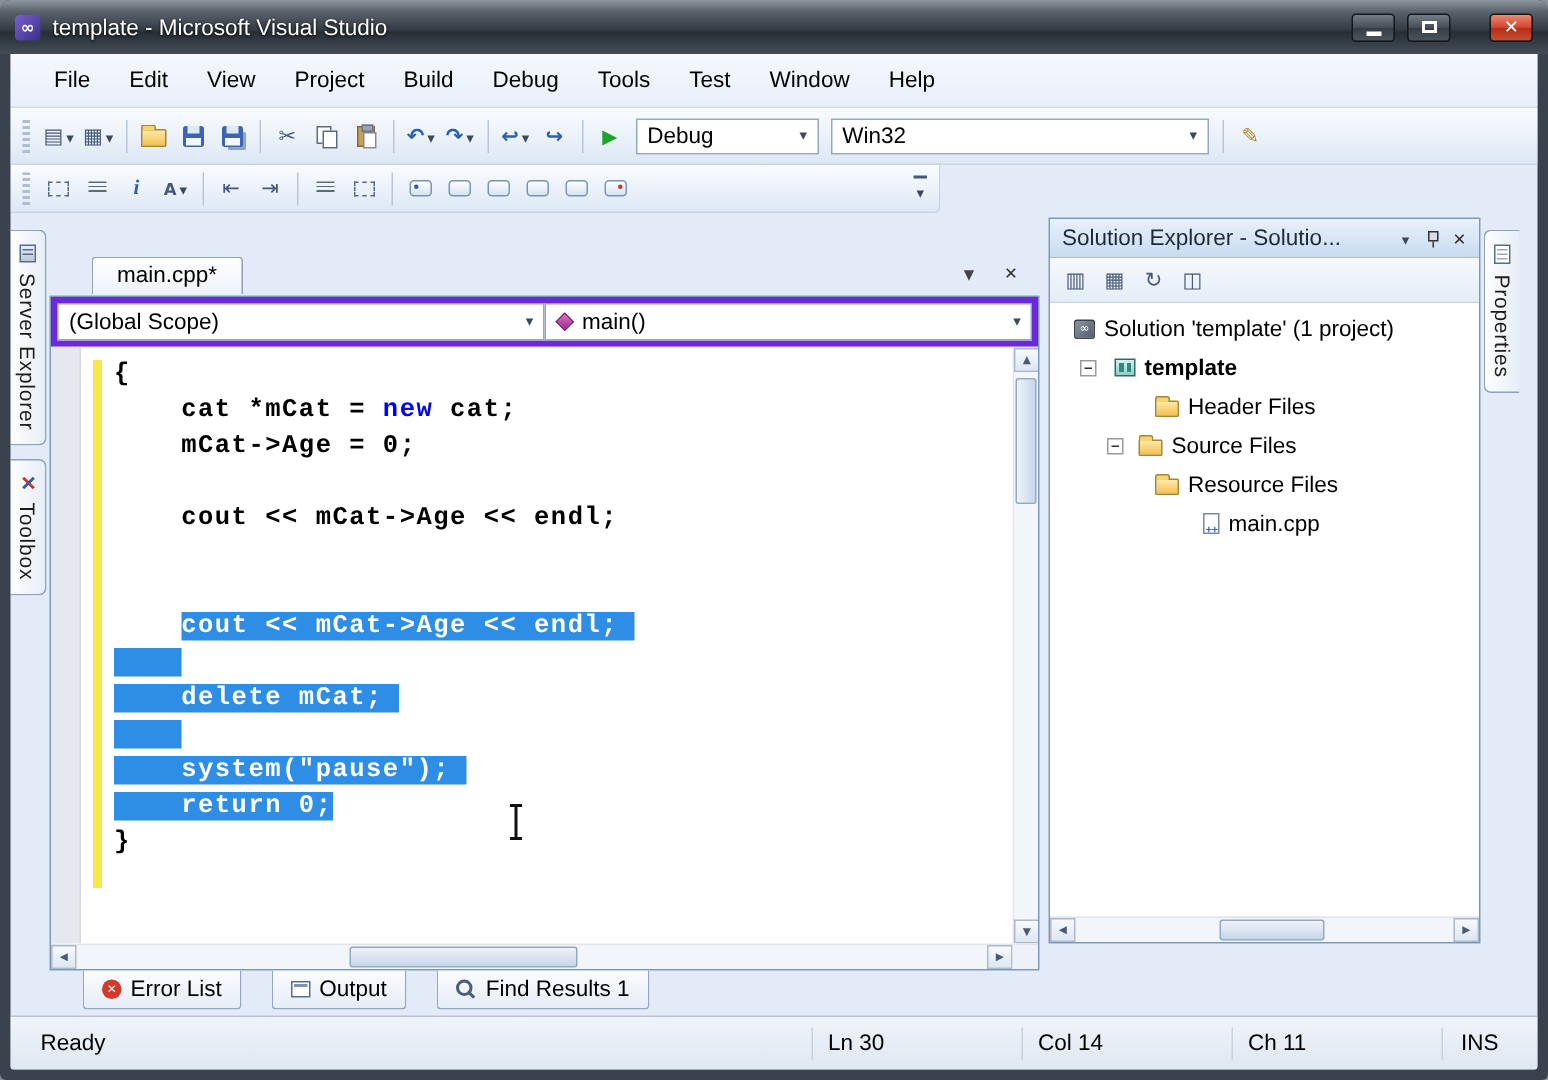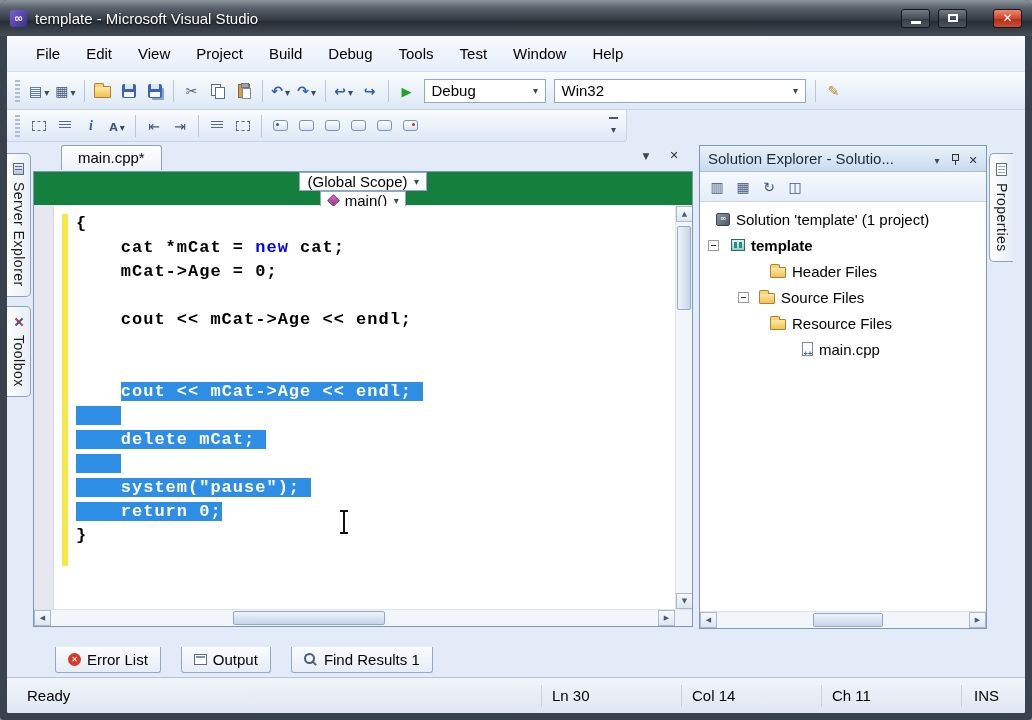--- a/index.html
+++ b/index.html
@@ -98,28 +98,28 @@
   .vtab-label{writing-mode:vertical-rl;font-size:14px;color:#1c1c1c;letter-spacing:.5px;}
   .icon-server{width:11px;height:12px;border:1px solid #5a6b84;background:linear-gradient(180deg,#e8eef6,#b9c6d8);}
   .icon-server::before{content:"";display:block;margin:2px 1px 0;height:1px;background:#5a6b84;box-shadow:0 3px 0 #5a6b84;}
   .icon-toolbox{width:12px;height:12px;position:relative;}
   .icon-toolbox::before{content:"";position:absolute;top:5px;left:1px;width:10px;height:2px;background:#c23b2a;transform:rotate(45deg);}
   .icon-toolbox::after{content:"";position:absolute;top:5px;left:1px;width:10px;height:2px;background:#3a5a9a;transform:rotate(-45deg);}
   .icon-props{width:11px;height:13px;border:1px solid #5a6b84;background:#fff;}
   .icon-props::before{content:"";display:block;margin:2px 1px 0;height:1px;background:#9aa8bc;box-shadow:0 3px 0 #9aa8bc,0 6px 0 #9aa8bc;}
   
   .editor-group{width:660px;display:flex;flex-direction:column;}
-  .doc-tabstrip{height:26px;display:flex;align-items:flex-start;padding-left:28px;}
+  .doc-tabstrip{height:26px;display:flex;align-items:center;padding-left:28px;margin-top:26px;}
   .doc-tab{padding:3px 16px 4px;background:linear-gradient(180deg,#ffffff,#eef3fa);
     border:1px solid #8fa3bd;border-bottom:none;border-radius:3px 3px 0 0;font-size:15px;}
   .doc-tab.active{font-weight:normal;}
   .tabstrip-controls{margin-left:auto;display:flex;gap:10px;padding:0 10px 4px 0;}
   .tabstrip-controls .tbtn{min-width:18px;height:18px;}
   .editor-frame{height:456px;border:1px solid #7c97b8;background:#fff;display:flex;flex-direction:column;}
-  .navbar{height:34px;display:flex;align-items:center;gap:0;padding:0 4px;background:#15803d;border-bottom:1px solid #e2e6ee;flex-direction:column;}
+  .navbar{height:34px;display:flex;align-items:center;gap:0;padding:0 4px;background:#6d28d9;border-bottom:1px solid #e2e6ee;}
   .navbar .combo{flex:1;height:25px;background:#fff;border:1px solid #93a8c4;display:flex;align-items:center;}
   .navbar .combo .combo-text{flex:1;padding-left:7px;}
   .icon-method{width:9px;height:9px;margin-left:8px;background:linear-gradient(135deg,#e070c8,#9a2a8a);
     transform:rotate(45deg);border:1px solid #7a1a6a;flex:none;}
   .editor-body{flex:1;display:flex;overflow:hidden;}
   .code-region{position:relative;flex:1;background:#fff;overflow:hidden;padding:6px 0 0 42px;cursor:text;}
   .ind-margin{position:absolute;left:0;top:0;bottom:0;width:20px;background:#e7e8ef;border-right:1px solid #d5d7e0;}
   .chg-bar{position:absolute;left:28px;top:8px;width:6px;height:352px;background:#F7E84A;}
   .code-line{height:24px;font-family:"Liberation Mono",monospace;font-size:17px;font-weight:bold;
     line-height:24px;letter-spacing:1px;white-space:pre;}
@@ -452,21 +452,21 @@
             </span>
           <span class="tbtn">
               <span class="ic gc-grid4"></span>
             </span>
         </div>
         <div class="tree">
           <div class="tree-row" style="padding-left:16px;">
             <span class="icon-solution"></span>
             <span class="tree-label">Solution 'template' (1 project)</span>
           </div>
-          <div class="tree-row" style="padding-left:8px;">
+          <div class="tree-row" style="padding-left:20px;">
             <span class="expander"></span>
             <span class="icon-project" style="margin-left:12px;"></span>
             <span class="tree-label bold">template</span>
           </div>
           <div class="tree-row" style="padding-left:70px;">
             <span class="icon-folder sm"></span>
             <span class="tree-label">Header Files</span>
           </div>
           <div class="tree-row" style="padding-left:38px;">
             <span class="expander"></span>

